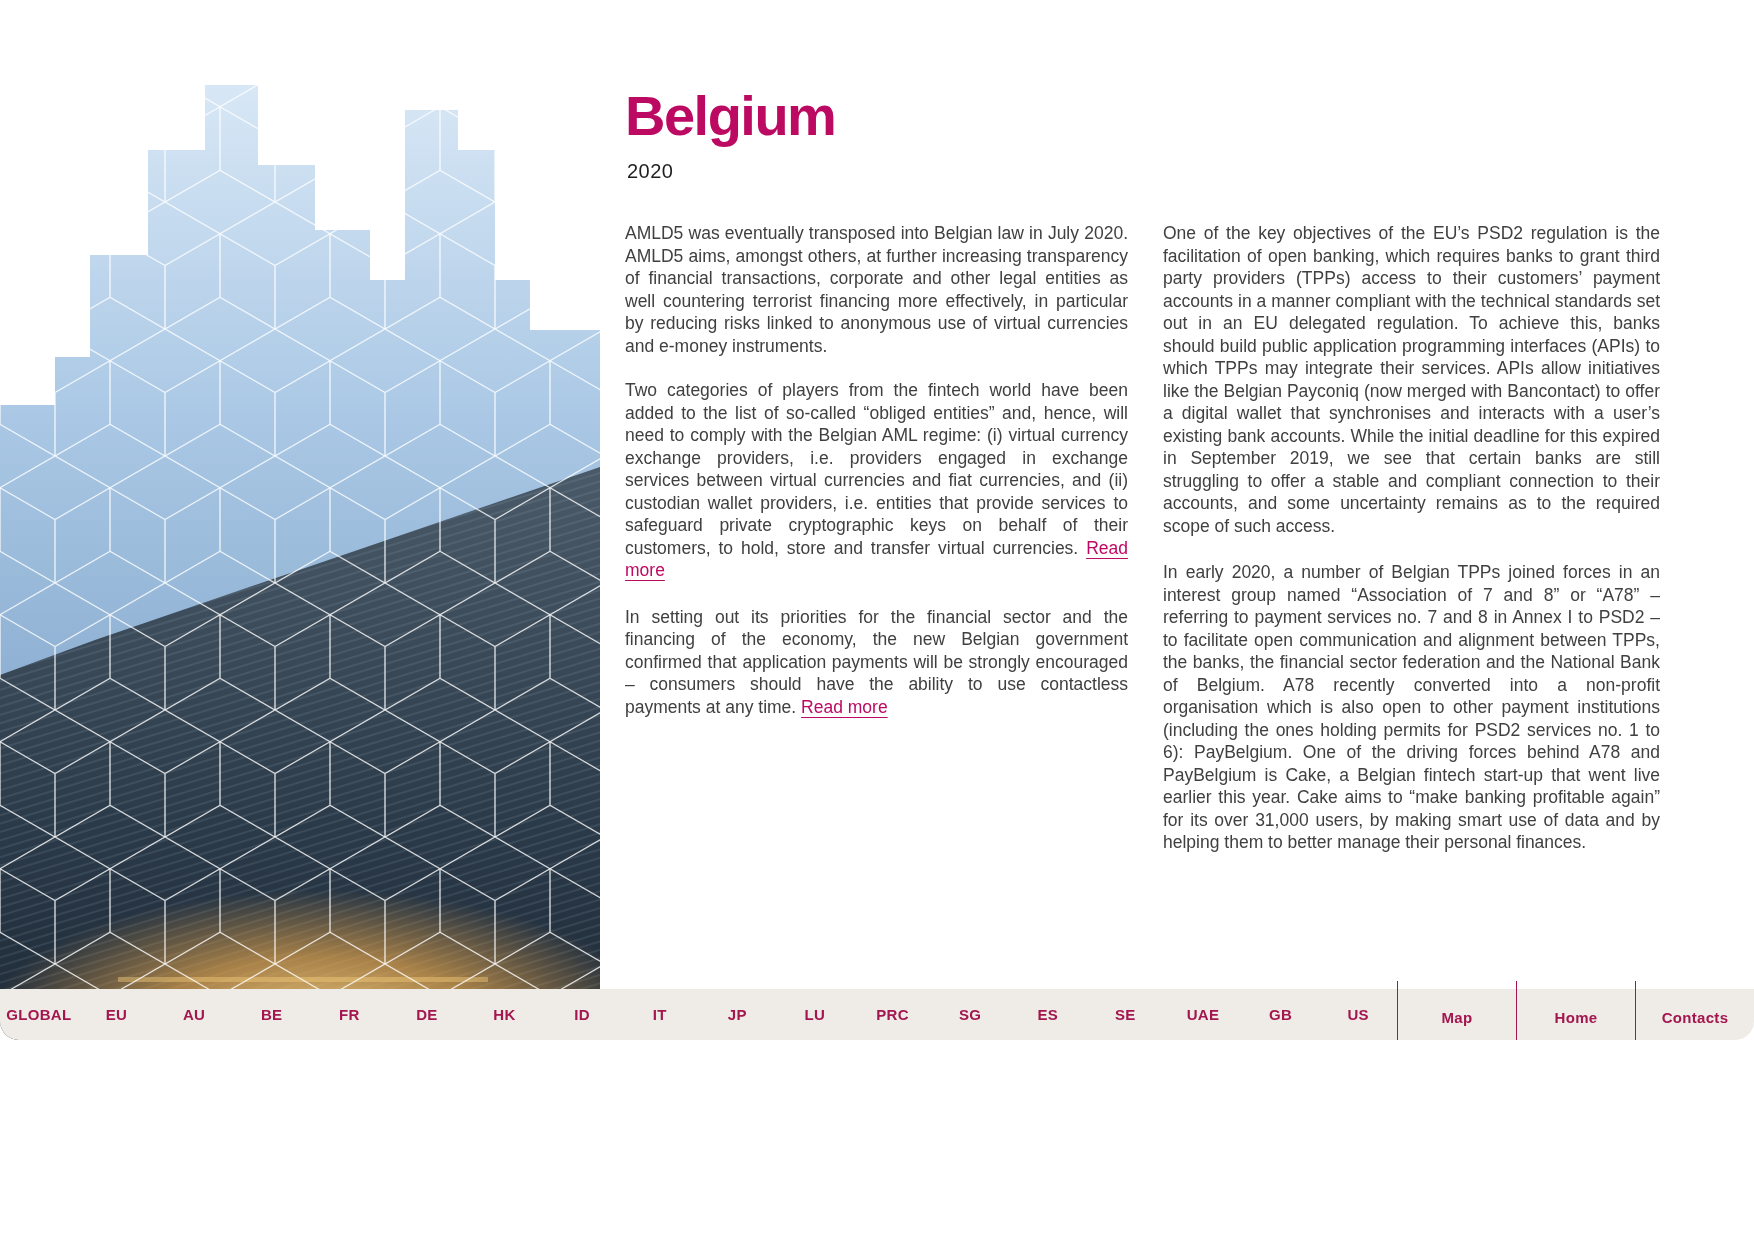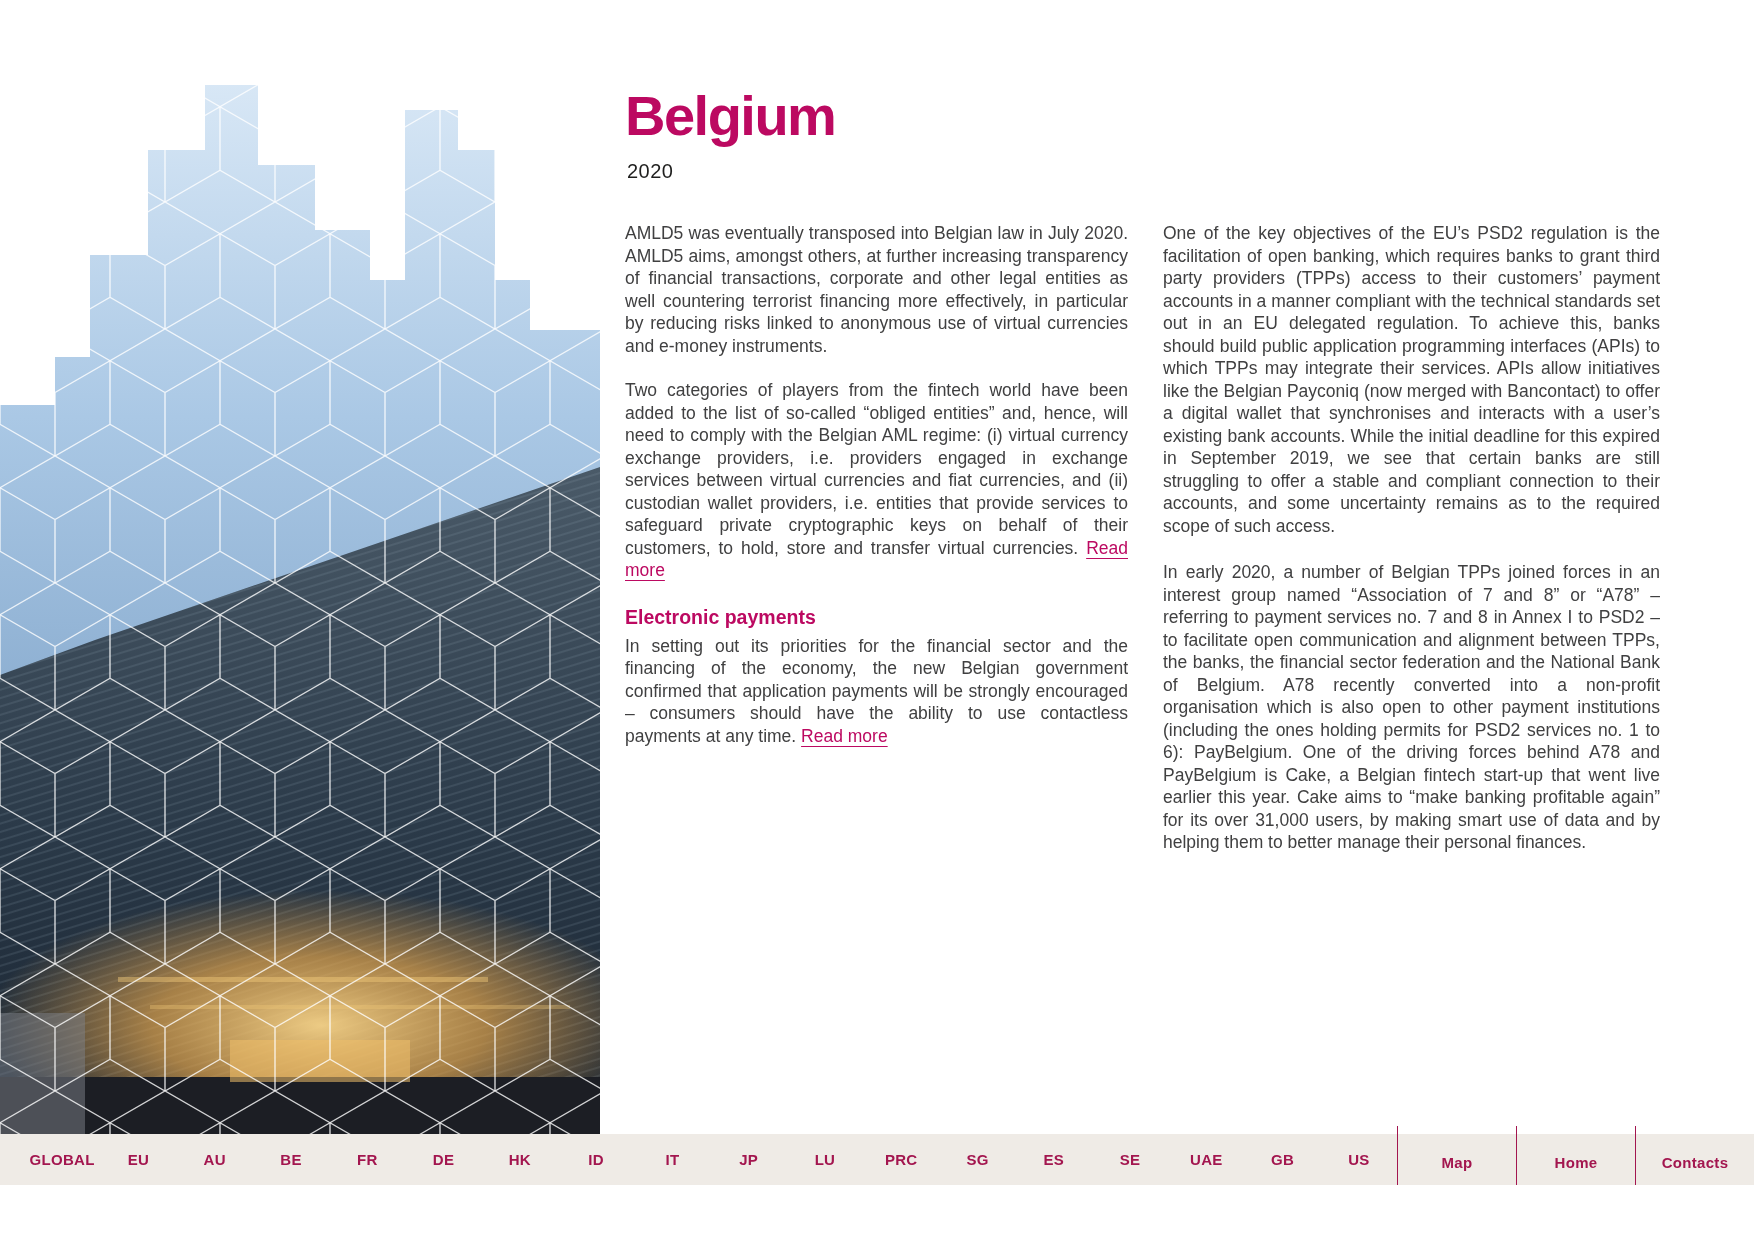--- a/index.html
+++ b/index.html
@@ -5,25 +5,26 @@
   :root{
     --accent:#BC0961;
     --nav_text:#A3164F;
     --nav_bg:#EFEBE6;
     --body_text:#404041;
   }
   *{margin:0;padding:0;box-sizing:border-box;}
   html,body{background:#ffffff;}
   .page{
     position:relative;
-    width:1754px;height:1185px;
+    width:1754px;height:1040px;
     background:#ffffff;
     overflow:hidden;
     font-family:"Liberation Sans","DejaVu Sans",sans-serif;
     color:var(--body_text);
+    border-radius:19px;
   }
   .photo{
     position:absolute;left:0;top:75px;width:600px;height:1115px;display:block;
   }
   .title{
     position:absolute;left:625px;top:88px;
     font-size:56px;font-weight:700;letter-spacing:-1.5px;
     color:var(--accent);line-height:1;
   }
   .year{
@@ -46,21 +47,21 @@
   .readmore{
     color:var(--accent);text-decoration:underline;
     text-underline-offset:4px;cursor:pointer;
   }
   .bottom-nav{
     position:absolute;left:0;bottom:0;width:1754px;height:51px;
     background:var(--nav_bg);
     display:flex;align-items:stretch;overflow:visible;
     font-size:15px;font-weight:700;color:var(--nav_text);
   }
-  .nav-countries{flex:1;display:flex;align-items:stretch;padding-left:24px;}
+  .nav-countries{flex:1;display:flex;align-items:stretch;}
   .nav-link{
     flex:1;display:flex;align-items:center;justify-content:center;
     color:var(--nav_text);text-decoration:none;letter-spacing:0.3px;cursor:pointer;
   }
   .nav-cell{
     flex:0 0 118px;display:flex;align-items:center;justify-content:center;
     color:var(--nav_text);text-decoration:none;letter-spacing:0.3px;cursor:pointer;margin-top:6px;
   }
   .nav-divider{
     flex:0 0 1px;width:1px;height:59px;align-self:flex-end;
@@ -116,21 +117,20 @@
 
   <h1 class="title">Belgium</h1>
   <div class="year">2020</div>
 
   <div class="col col1">
     <section>
       <p>AMLD5 was eventually transposed into Belgian law in July 2020. AMLD5 aims, amongst others, at further increasing transparency of financial transactions, corporate and other legal entities as well countering terrorist financing more effectively, in particular by reducing risks linked to anonymous use of virtual currencies and e-money instruments.</p>
       <p><span>Two categories of players from the fintech world have been added to the list of so-called “obliged entities” and, hence, will need to comply with the Belgian AML regime: (i) virtual currency exchange providers, i.e. providers engaged in exchange services between virtual currencies and fiat currencies, and (ii) custodian wallet providers, i.e. entities that provide services to safeguard private cryptographic keys on behalf of their customers, to hold, store and transfer virtual currencies.</span> <a class="readmore" href="#">Read more</a></p>
     </section>
     <section>
-      <h2>Electronic payments</h2>
       <p><span>In setting out its priorities for the financial sector and the financing of the economy, the new Belgian government confirmed that application payments will be strongly encouraged – consumers should have the ability to use contactless payments at any time.</span> <a class="readmore" href="#">Read more</a></p>
     </section>
   </div>
 
   <div class="col col2">
     <section>
       <p>One of the key objectives of the EU’s PSD2 regulation is the facilitation of open banking, which requires banks to grant third party providers (TPPs) access to their customers’ payment accounts in a manner compliant with the technical standards set out in an EU delegated regulation. To achieve this, banks should build public application programming interfaces (APIs) to which TPPs may integrate their services. APIs allow initiatives like the Belgian Payconiq (now merged with Bancontact) to offer a digital wallet that synchronises and interacts with a user’s existing bank accounts. While the initial deadline for this expired in September 2019, we see that certain banks are still struggling to offer a stable and compliant connection to their accounts, and some uncertainty remains as to the required scope of such access.</p>
     </section>
     <section>
       <p>In early 2020, a number of Belgian TPPs joined forces in an interest group named “Association of 7 and 8” or “A78” – referring to payment services no. 7 and 8 in Annex I to PSD2 – to facilitate open communication and alignment between TPPs, the banks, the financial sector federation and the National Bank of Belgium. A78 recently converted into a non-profit organisation which is also open to other payment institutions (including the ones holding permits for PSD2 services no. 1 to 6): PayBelgium. One of the driving forces behind A78 and PayBelgium is Cake, a Belgian fintech start-up that went live earlier this year. Cake aims to “make banking profitable again” for its over 31,000 users, by making smart use of data and by helping them to better manage their personal finances.</p>

